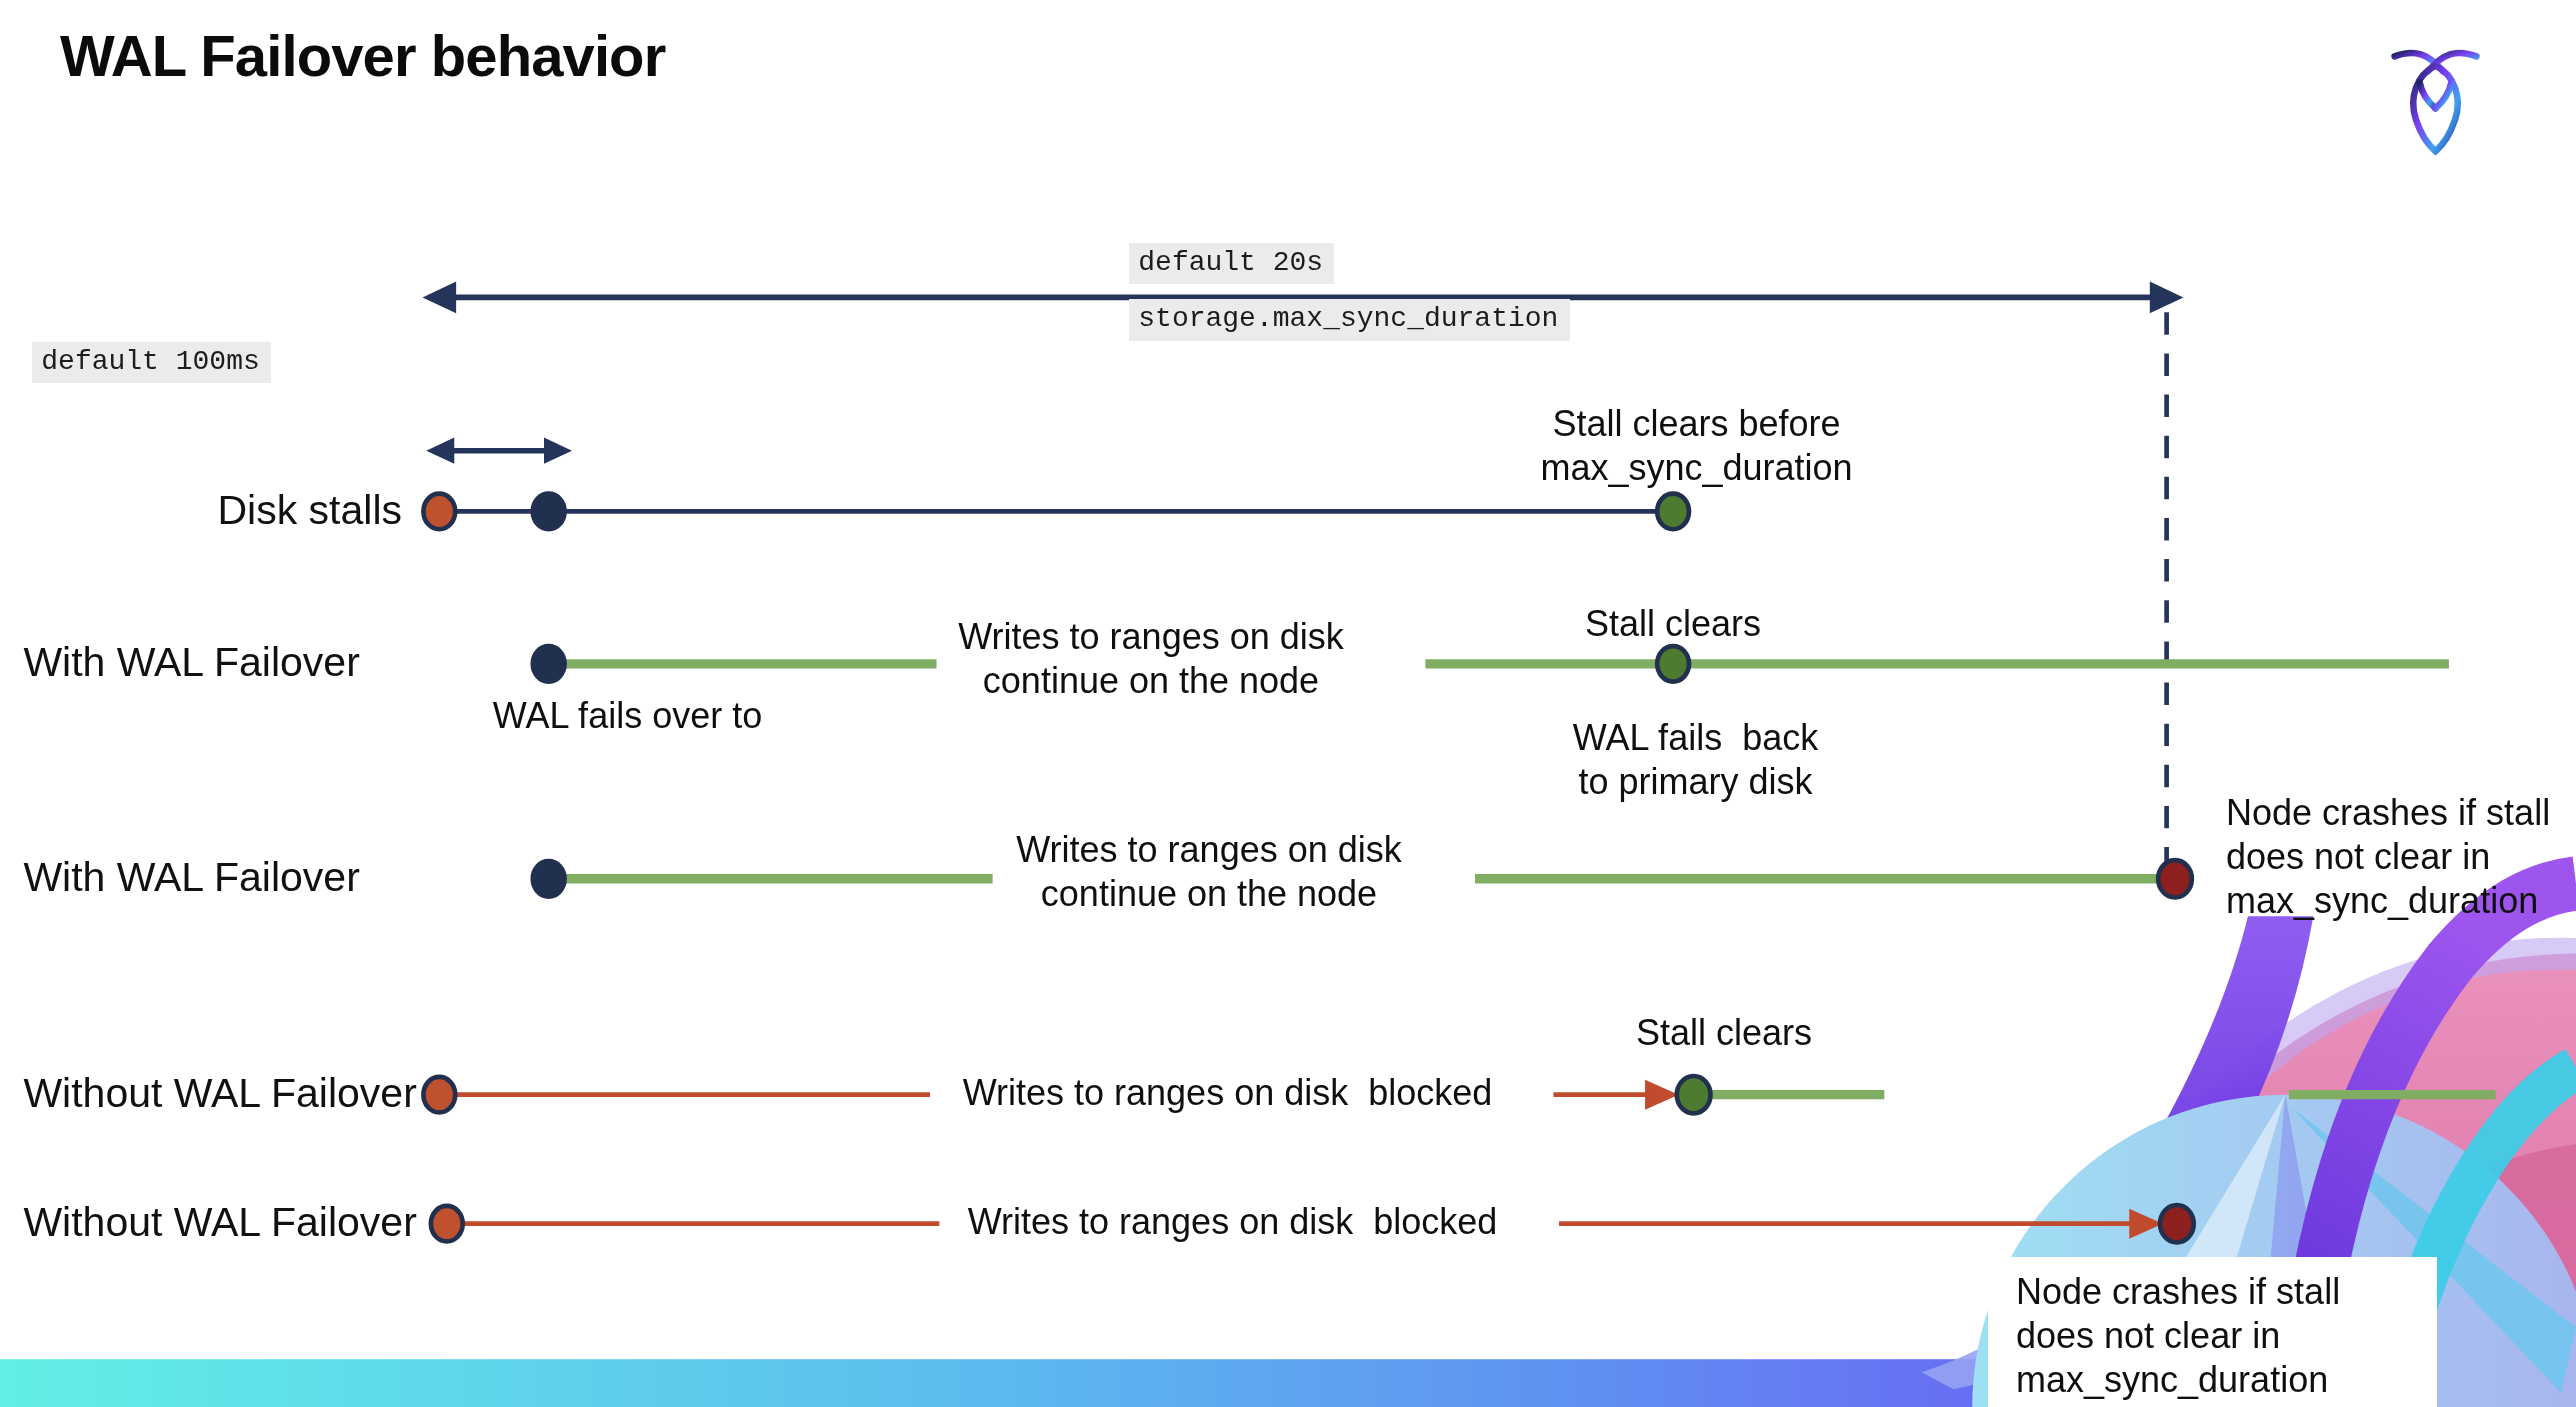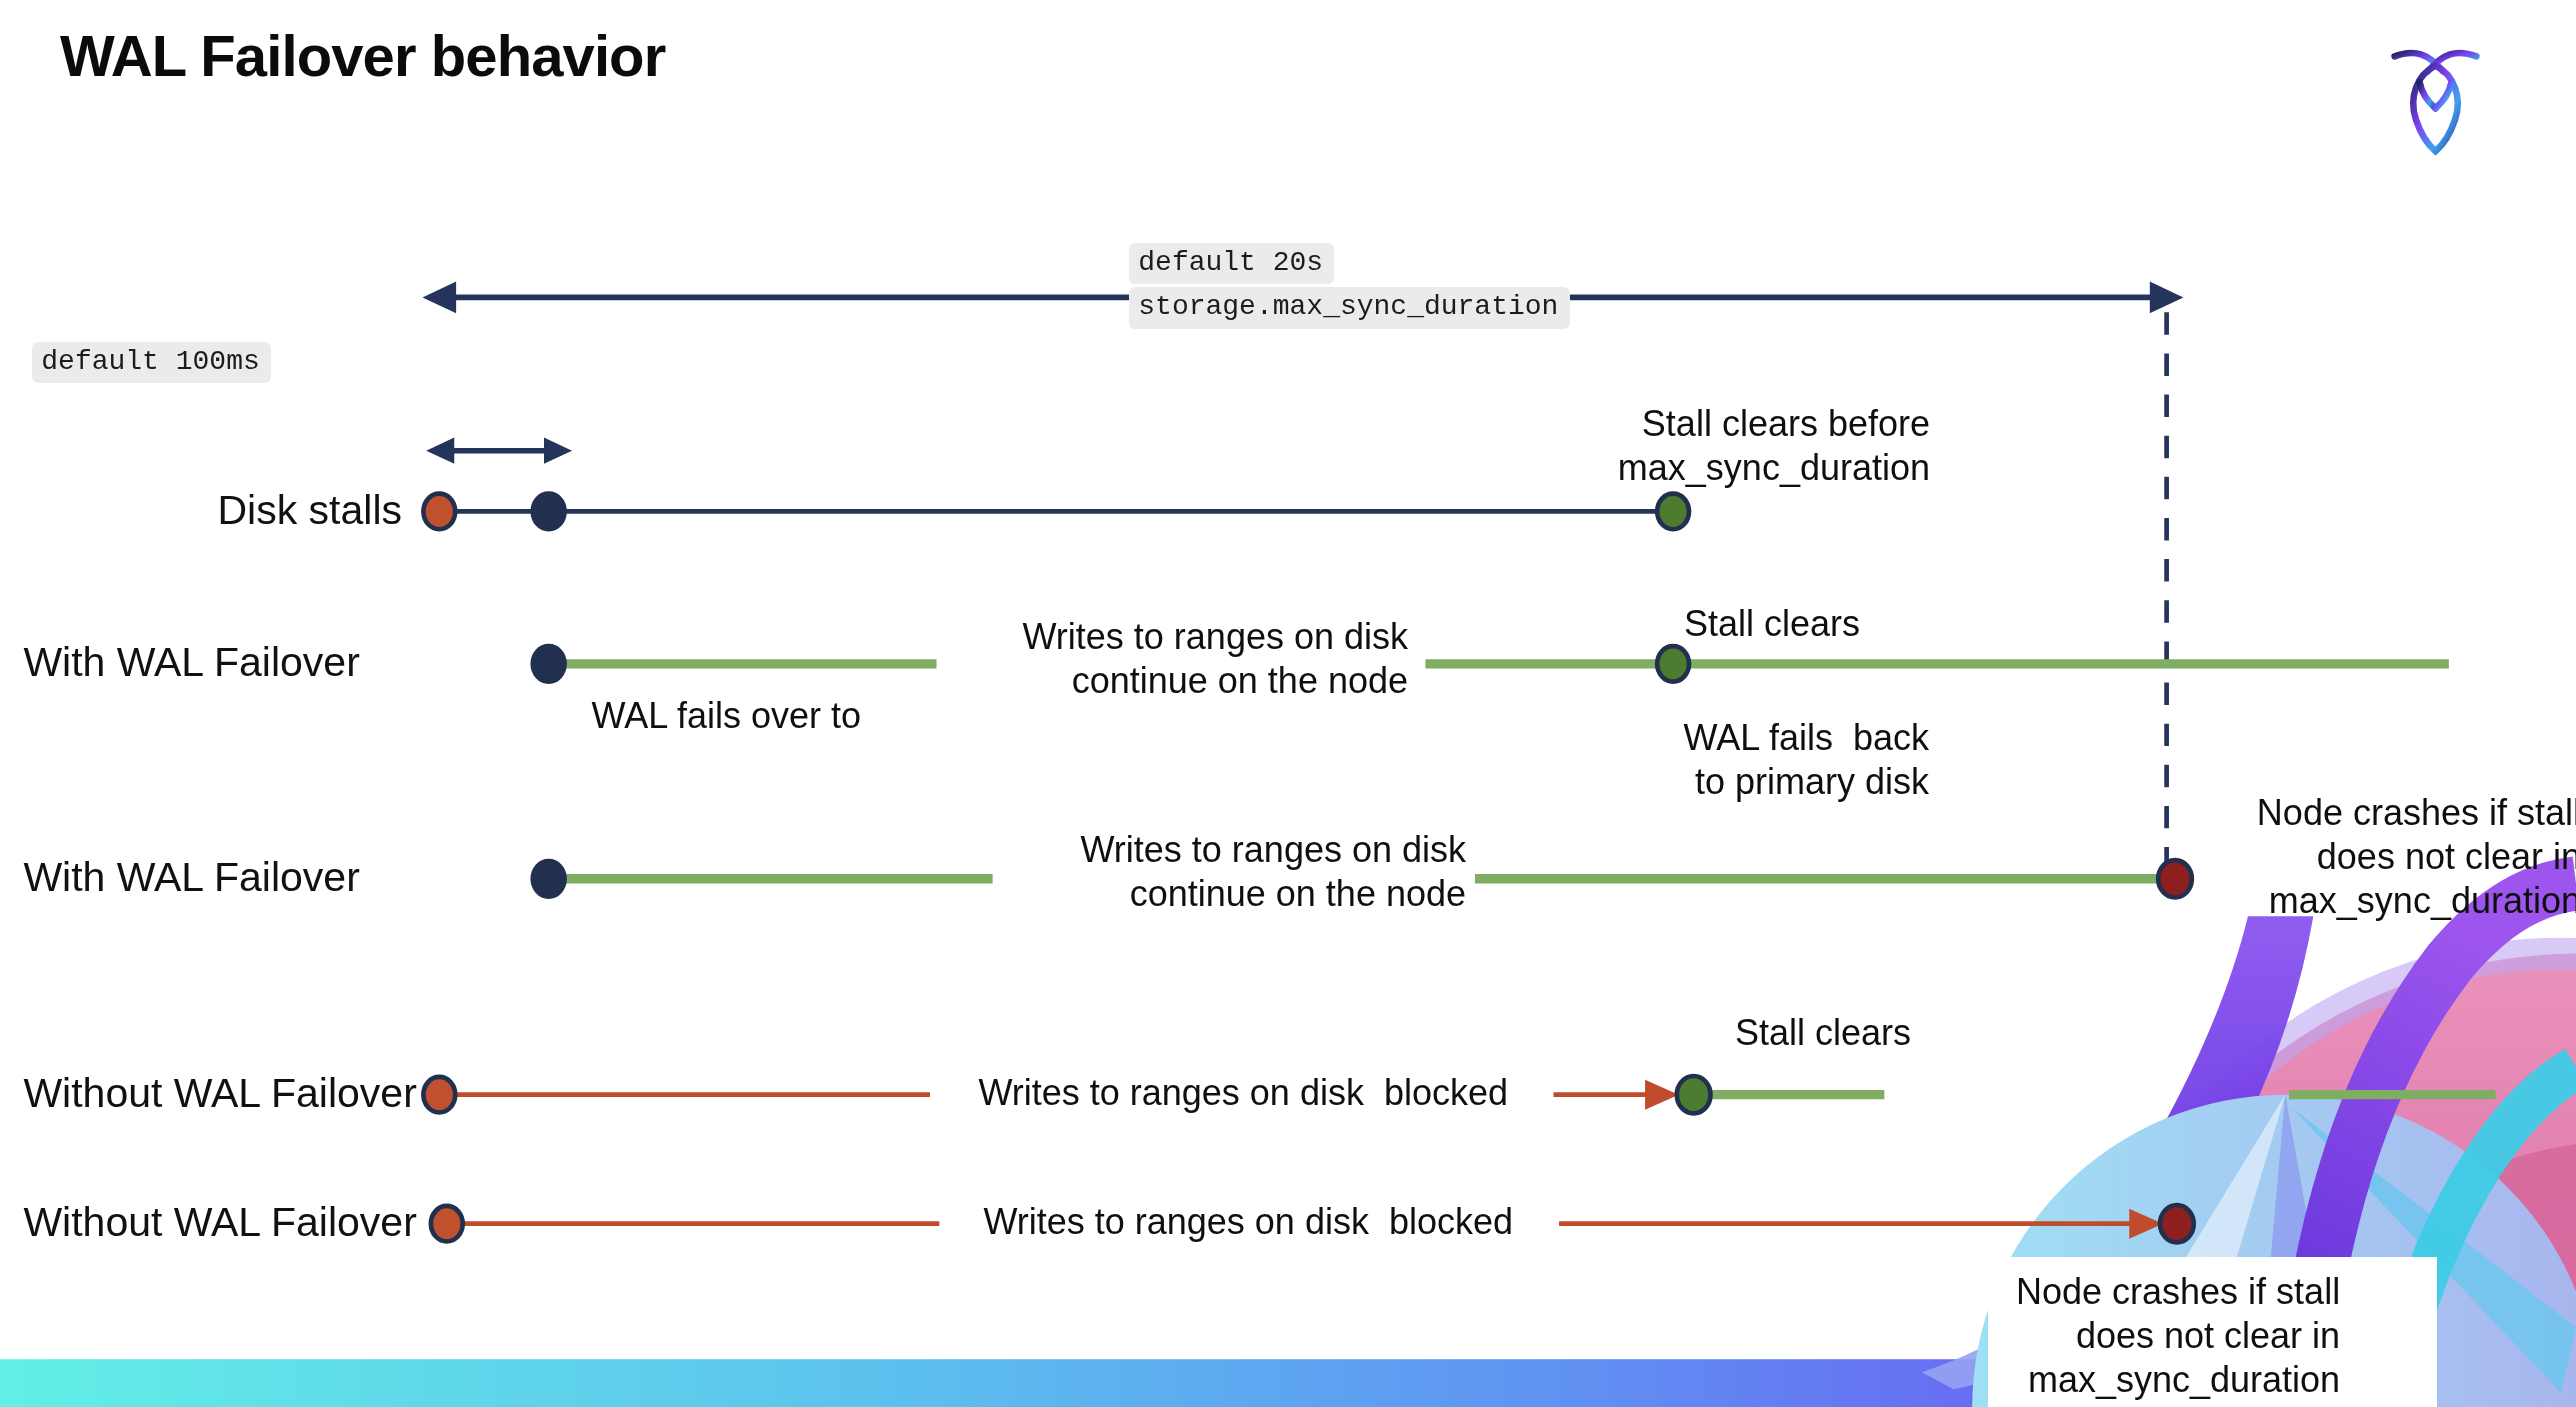--- a/index.html
+++ b/index.html
@@ -2,24 +2,24 @@
 <html style="font-size:15px"><head>
 <meta charset="utf-8">
 <style>
   html,body{margin:0;padding:0;background:#ffffff;}
   #stage{position:relative;width:2576px;height:1408px;background:#ffffff;overflow:hidden;
          font-family:"Liberation Sans",sans-serif;color:#101010;}
   #diagram-svg{position:absolute;left:0;top:0;z-index:1;}
   .txt{position:absolute;z-index:3;}
   .title{left:60px;top:22.4px;font-size:58px;font-weight:800;letter-spacing:-0.9px;color:#0b0b0b;}
   .cfg{font-family:"Liberation Mono","DejaVu Sans Mono",monospace;font-size:28px;line-height:32px;color:#1c1c1c;}
-  .cfg span{display:table;background:#ebebeb;padding:3.7px 11.2px 5.6px 9.3px;margin-bottom:3px;white-space:pre;border-radius:6px;}
+  .cfg span{display:table;background:#ebebeb;padding:3.7px 11.2px 5.6px 9.3px;margin-bottom:15px;white-space:pre;}
   .rowlabel{font-size:41px;line-height:45px;color:#111;white-space:pre;}
   .ann{font-size:36px;line-height:44px;color:#0f0f0f;text-align:center;}
-  .ann span{display:block;white-space:pre;text-align:right;}
+  .ann span{display:block;white-space:pre;}
   .ann.left{text-align:left;}
   .rl-right{text-align:right;}
   #crash-box{position:absolute;left:1988px;top:1257px;width:449px;height:150px;background:#ffffff;z-index:2;}
   #crash-box .ann{position:absolute;left:28px;top:13px;text-align:left;}
   #logo{position:absolute;left:2389px;top:41px;z-index:3;}
 </style>
 </head>
 <body>
 
 <div id="stage">

